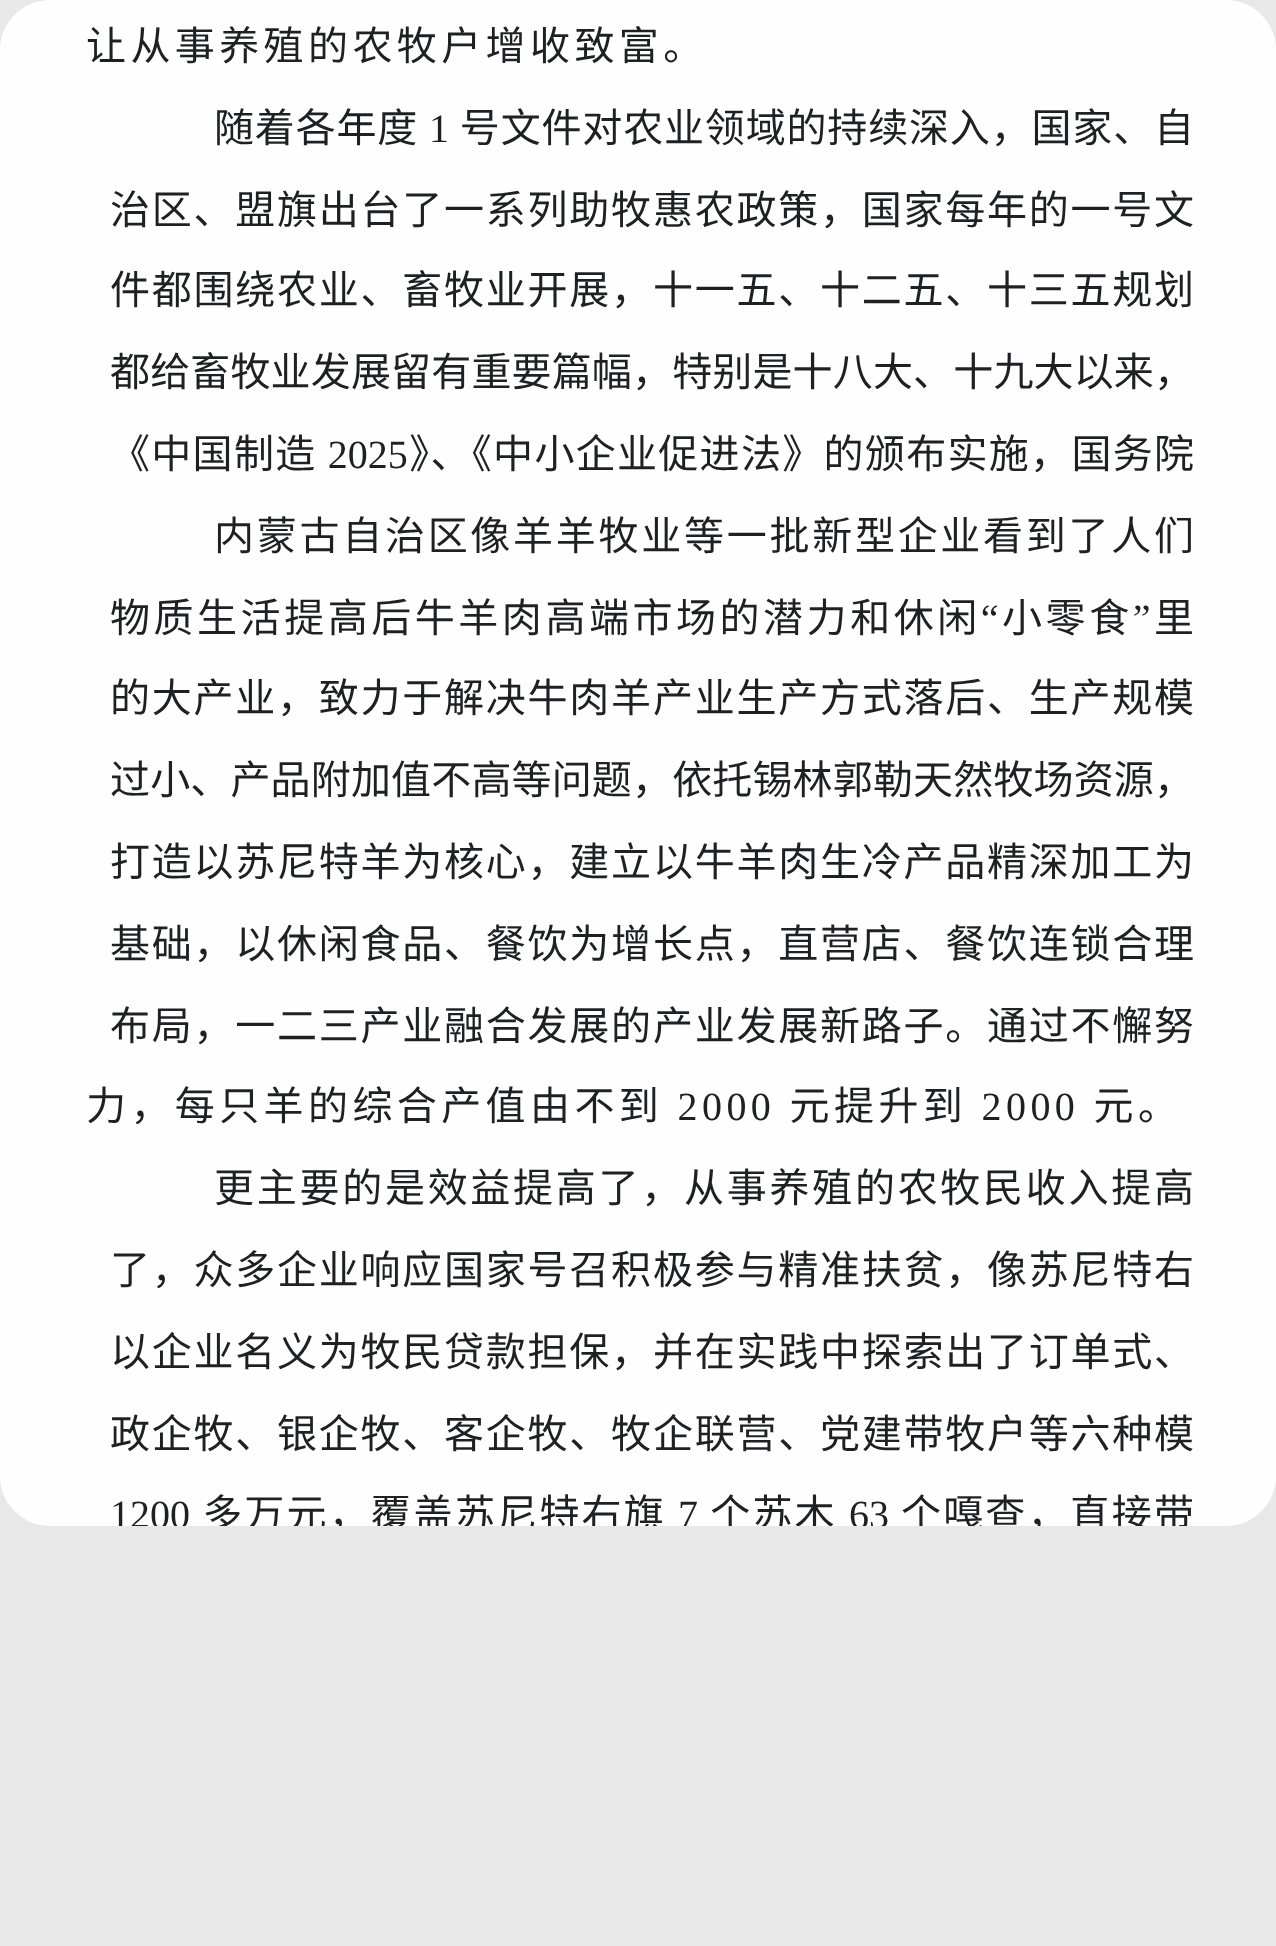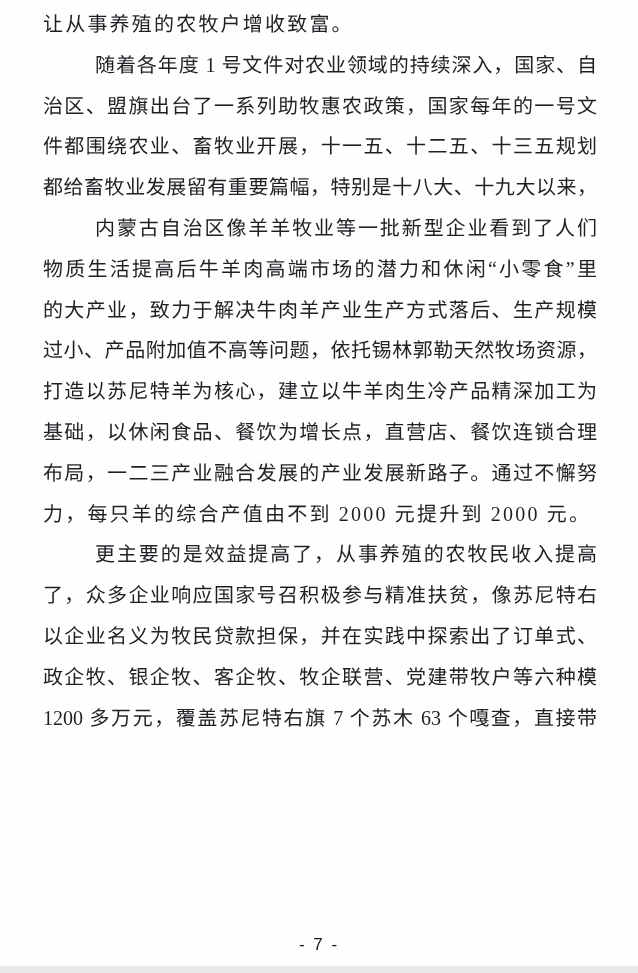--- a/index.html
+++ b/index.html
@@ -3,26 +3,27 @@
 <meta charset="utf-8">
 <style>
   html, body {
     margin: 0;
     padding: 0;
     background: #e8e8e8;
   }
   .page {
     position: relative;
     width: 638px;
-    height: 966px;
+    height: 763px;
     margin: 0 auto;
     background: #fefefe;
     overflow: hidden;
     font-family: "Liberation Serif", "DejaVu Serif", serif;
     color: #1f2024;
+    border-radius: 25px;
   }
   .doc-body {
     position: absolute;
     left: 43px;
     top: 4px;
     width: 554px;
   }
   .line {
     height: 40.8px;
     line-height: 40.8px;
@@ -31,20 +32,21 @@
     letter-spacing: 2.2px;   
     text-align: left;
   }
   .line.fill {
     white-space: normal;
     letter-spacing: 0;
     text-align: justify;
     text-align-last: justify;
     text-justify: inter-character;
     overflow: hidden;
+    margin-left: 12px;
   }
   .line.indent {
     text-indent: 52px;
   }
   .page-footer {
     position: absolute;
     top: 933px;
     left: 0;
     width: 638px;
     text-align: center;
@@ -58,20 +60,21 @@
 </head>
 <body>
 
 <div class="page">
   <div class="doc-body">
       <div class="line">让从事养殖的农牧户增收致富。</div>
       <div class="line indent fill">随着各年度 1 号文件对农业领域的持续深入，国家、自</div>
       <div class="line fill">治区、盟旗出台了一系列助牧惠农政策，国家每年的一号文</div>
       <div class="line fill">件都围绕农业、畜牧业开展，十一五、十二五、十三五规划</div>
       <div class="line fill">都给畜牧业发展留有重要篇幅，特别是十八大、十九大以来，</div>
+      <div class="line fill">《中国制造 2025》、《中小企业促进法》的颁布实施，国务院</div>
       <div class="line indent fill">内蒙古自治区像羊羊牧业等一批新型企业看到了人们</div>
       <div class="line fill">物质生活提高后牛羊肉高端市场的潜力和休闲“小零食”里</div>
       <div class="line fill">的大产业，致力于解决牛肉羊产业生产方式落后、生产规模</div>
       <div class="line fill">过小、产品附加值不高等问题，依托锡林郭勒天然牧场资源，</div>
       <div class="line fill">打造以苏尼特羊为核心，建立以牛羊肉生冷产品精深加工为</div>
       <div class="line fill">基础，以休闲食品、餐饮为增长点，直营店、餐饮连锁合理</div>
       <div class="line fill">布局，一二三产业融合发展的产业发展新路子。通过不懈努</div>
       <div class="line">力，每只羊的综合产值由不到 2000 元提升到 2000 元。</div>
       <div class="line indent fill">更主要的是效益提高了，从事养殖的农牧民收入提高</div>
       <div class="line fill">了，众多企业响应国家号召积极参与精准扶贫，像苏尼特右</div>

